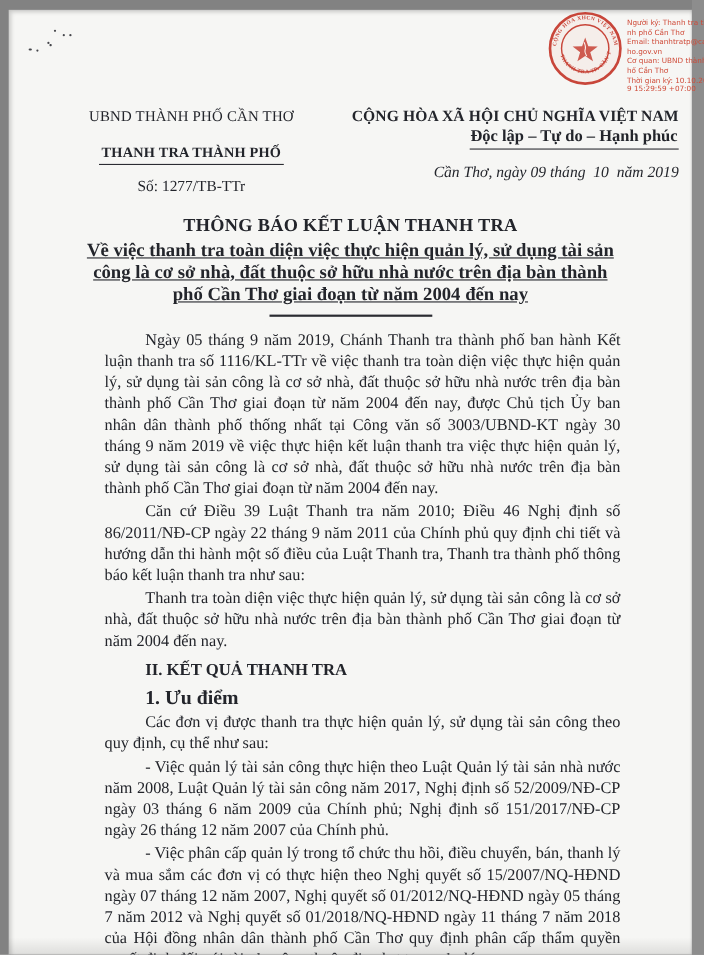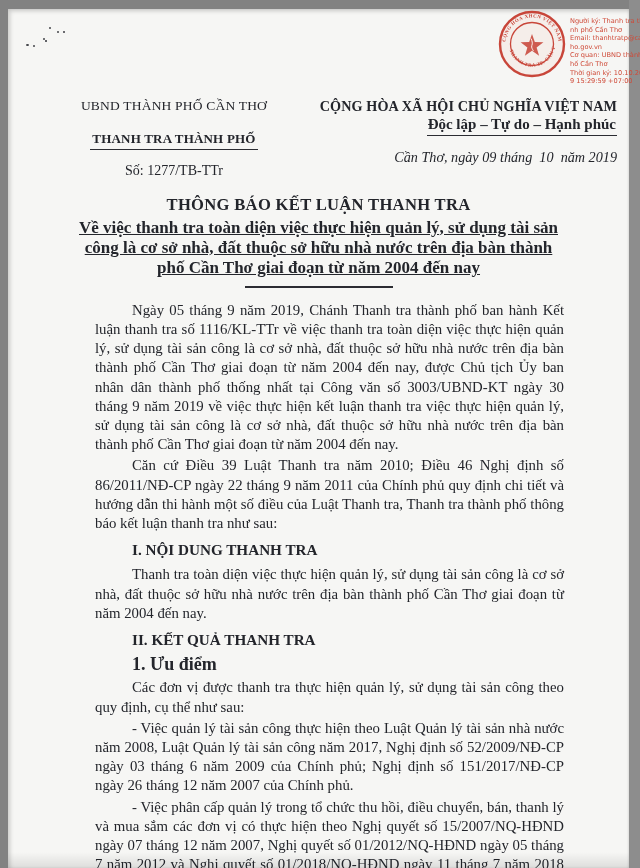--- a/index.html
+++ b/index.html
@@ -127,21 +127,20 @@
 
   <div class="title-block">
     <div class="doc-title">THÔNG BÁO KẾT LUẬN THANH TRA</div>
     <div class="doc-subtitle">Về việc thanh tra toàn diện việc thực hiện quản lý, sử dụng tài sản công là cơ sở nhà, đất thuộc sở hữu nhà nước trên địa bàn thành phố Cần Thơ giai đoạn từ năm 2004 đến nay</div>
     <div class="title-rule"></div>
   </div>
 
   <div class="doc-body">
     <p>Ngày 05 tháng 9 năm 2019, Chánh Thanh tra thành phố ban hành Kết luận thanh tra số 1116/KL-TTr về việc thanh tra toàn diện việc thực hiện quản lý, sử dụng tài sản công là cơ sở nhà, đất thuộc sở hữu nhà nước trên địa bàn thành phố Cần Thơ giai đoạn từ năm 2004 đến nay, được Chủ tịch Ủy ban nhân dân thành phố thống nhất tại Công văn số 3003/UBND-KT ngày 30 tháng 9 năm 2019 về việc thực hiện kết luận thanh tra việc thực hiện quản lý, sử dụng tài sản công là cơ sở nhà, đất thuộc sở hữu nhà nước trên địa bàn thành phố Cần Thơ giai đoạn từ năm 2004 đến nay.</p>
     <p>Căn cứ Điều 39 Luật Thanh tra năm 2010; Điều 46 Nghị định số 86/2011/NĐ-CP ngày 22 tháng 9 năm 2011 của Chính phủ quy định chi tiết và hướng dẫn thi hành một số điều của Luật Thanh tra, Thanh tra thành phố thông báo kết luận thanh tra như sau:</p>
-    <div class="sec-heading">I. NỘI DUNG THANH TRA</div>
     <p>Thanh tra toàn diện việc thực hiện quản lý, sử dụng tài sản công là cơ sở nhà, đất thuộc sở hữu nhà nước trên địa bàn thành phố Cần Thơ giai đoạn từ năm 2004 đến nay.</p>
     <div class="sec-heading">II. KẾT QUẢ THANH TRA</div>
     <div class="sub-heading">1. Ưu điểm</div>
     <p>Các đơn vị được thanh tra thực hiện quản lý, sử dụng tài sản công theo quy định, cụ thể như sau:</p>
     <p>- Việc quản lý tài sản công thực hiện theo Luật Quản lý tài sản nhà nước năm 2008, Luật Quản lý tài sản công năm 2017, Nghị định số 52/2009/NĐ-CP ngày 03 tháng 6 năm 2009 của Chính phủ; Nghị định số 151/2017/NĐ-CP ngày 26 tháng 12 năm 2007 của Chính phủ.</p>
     <p>- Việc phân cấp quản lý trong tổ chức thu hồi, điều chuyển, bán, thanh lý và mua sắm các đơn vị có thực hiện theo Nghị quyết số 15/2007/NQ-HĐND ngày 07 tháng 12 năm 2007, Nghị quyết số 01/2012/NQ-HĐND ngày 05 tháng 7 năm 2012 và Nghị quyết số 01/2018/NQ-HĐND ngày 11 tháng 7 năm 2018 của Hội đồng nhân dân thành phố Cần Thơ quy định phân cấp thẩm quyền quyết định đối với tài sản công thuộc địa phương quản lý.</p>
   </div>
 
 </div>
 

